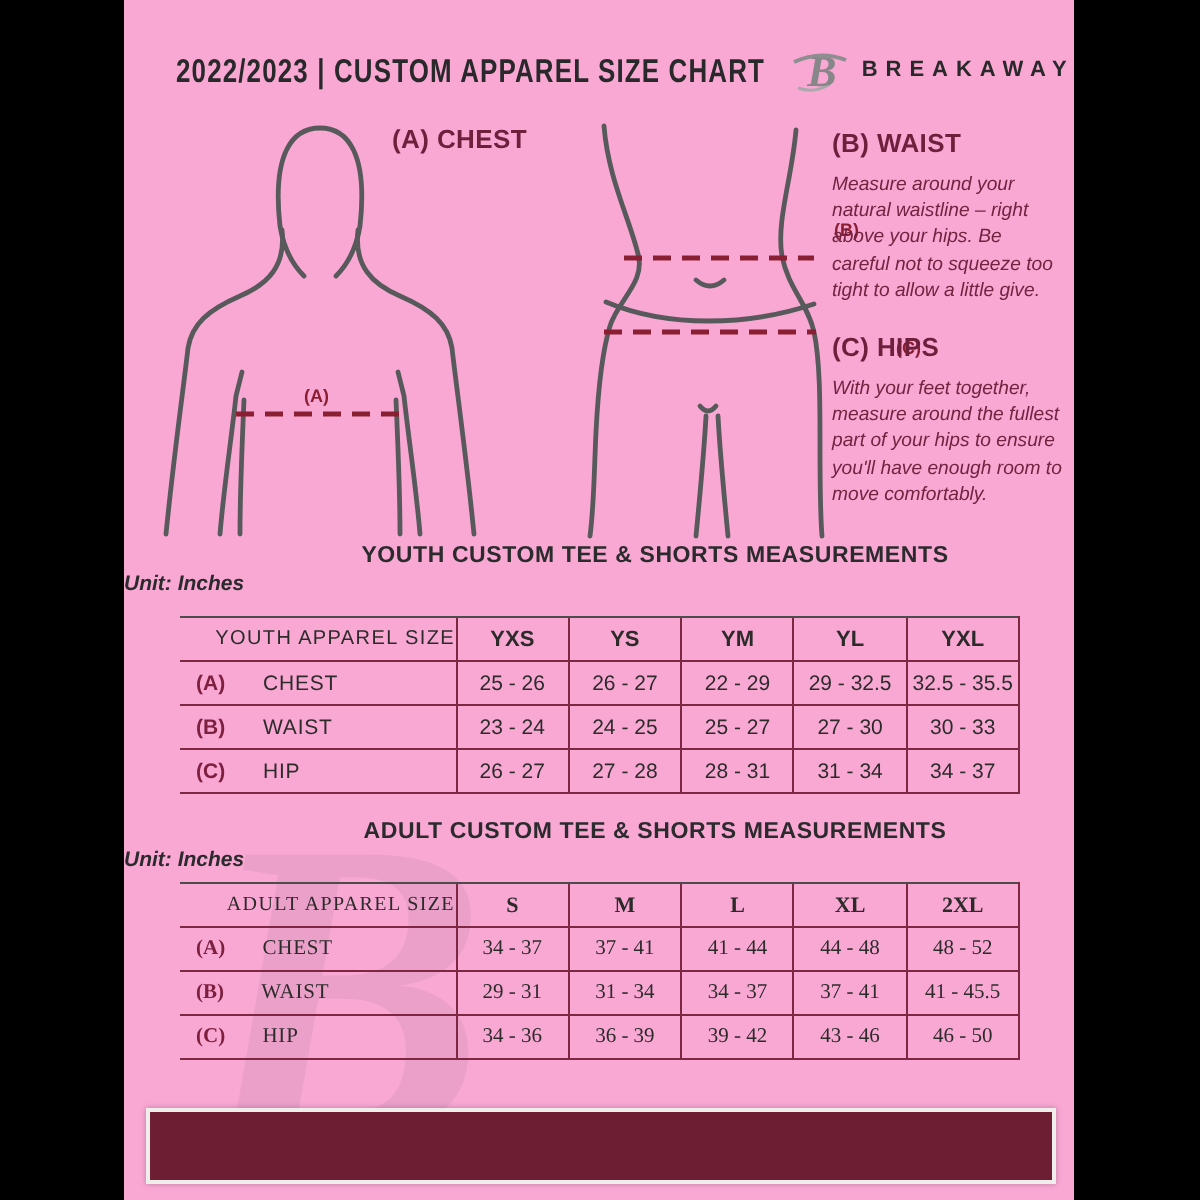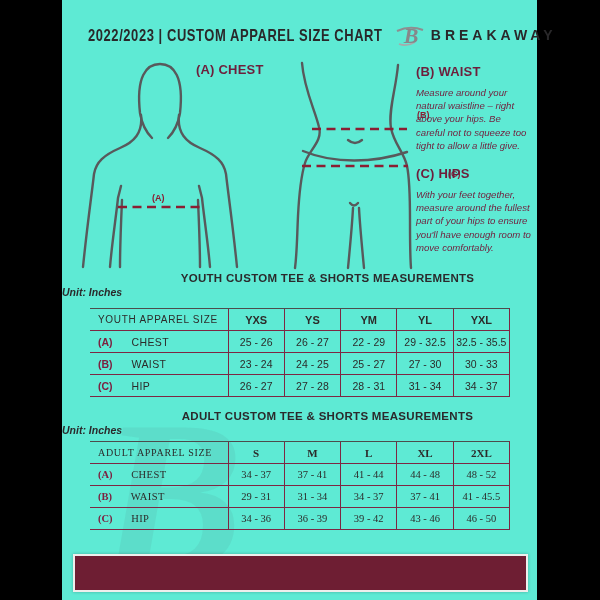--- a/index.html
+++ b/index.html
@@ -1,29 +1,29 @@
 <!DOCTYPE html>
 <html><head>
 <meta charset="utf-8">
 <style>
   * { margin:0; padding:0; box-sizing:border-box; }
   html,body { width:600px; height:600px; }
   body { background:#000; position:relative; overflow:hidden;
          font-family:"Liberation Sans", sans-serif; }
   .content { position:absolute; left:62px; top:0; width:475px; height:600px;
-             background:#5eead4; }
+             background:#f9a8d4; }
 
   
   .hdr { position:absolute; left:26px; right:14px; top:20px; height:30px;
          display:flex; justify-content:space-between; align-items:center; }
   .hdr-title { font-size:13.5px; font-weight:800; color:#29282a;
                letter-spacing:0.6px; transform:scale(0.96,1.22);
                transform-origin:left center; white-space:nowrap; }
   .brand { display:flex; align-items:center; gap:6px; }
-  .brand-name { font-size:14px; font-weight:700; color:#29282a; letter-spacing:4px; }
+  .brand-name { font-size:11px; font-weight:700; color:#29282a; letter-spacing:4px; }
 
   
   .fig-svg { position:absolute; left:0; top:55px; }
   .dlabel { position:absolute; font-size:9px; font-weight:700; color:#8a1f33; }
 
   .instr { position:absolute; }
   .instr h3 { font-size:13px; font-weight:800; color:#6d1f3c; letter-spacing:0.2px; }
   .instr p { margin-top:7px; font-size:9.6px; font-style:italic; font-weight:500;
              color:#722340; line-height:1.38; }
   .instr-a { left:134px; top:62px; width:118px; }
@@ -39,21 +39,21 @@
                      border-collapse:collapse; table-layout:fixed; }
   .size-table col.c0 { width:138px; }
   .size-table tr { height:22px; }
   .size-table th, .size-table td {
       font-size:10.5px; text-align:center; color:#2c2b2a; font-weight:500;
       border-top:1px solid #7d2743; padding:0; overflow:hidden; white-space:nowrap; }
   .size-table tr.first th, .size-table tr.first td { border-top:1.6px solid #4c4c4c; }
   .size-table tr.last th, .size-table tr.last td { border-bottom:1.4px solid #7d2743; }
   .size-table .vcol { border-left:1px solid #7d2743; }
   .size-table .vlast { border-right:1px solid #7d2743; }
-  .size-table th.label-col { text-align:left; padding-left:8px; font-weight:400;
+  .size-table th.label-col { text-align:right; padding-left:8px; font-weight:400;
       font-size:10px; letter-spacing:0.7px; }
   .size-table td.label-cell { text-align:left; padding-left:8px; }
   .size-table th.size-col { font-weight:700; font-size:11px; }
   .row-key { color:#7d2040; font-weight:800; }
   .row-name { color:#2c2b2a; font-weight:500; margin-left:16px; letter-spacing:0.4px; }
 
   
   .watermark { position:absolute; left:38px; top:388px; font-size:215px;
                font-weight:700; font-style:italic;
                font-family:"Liberation Serif", serif;

